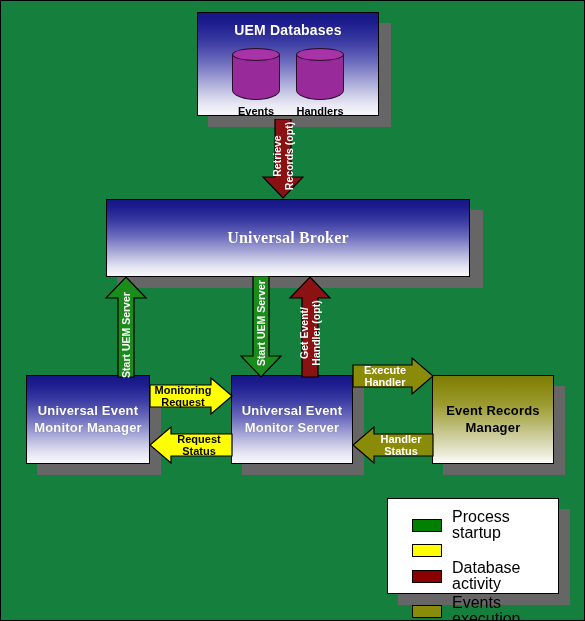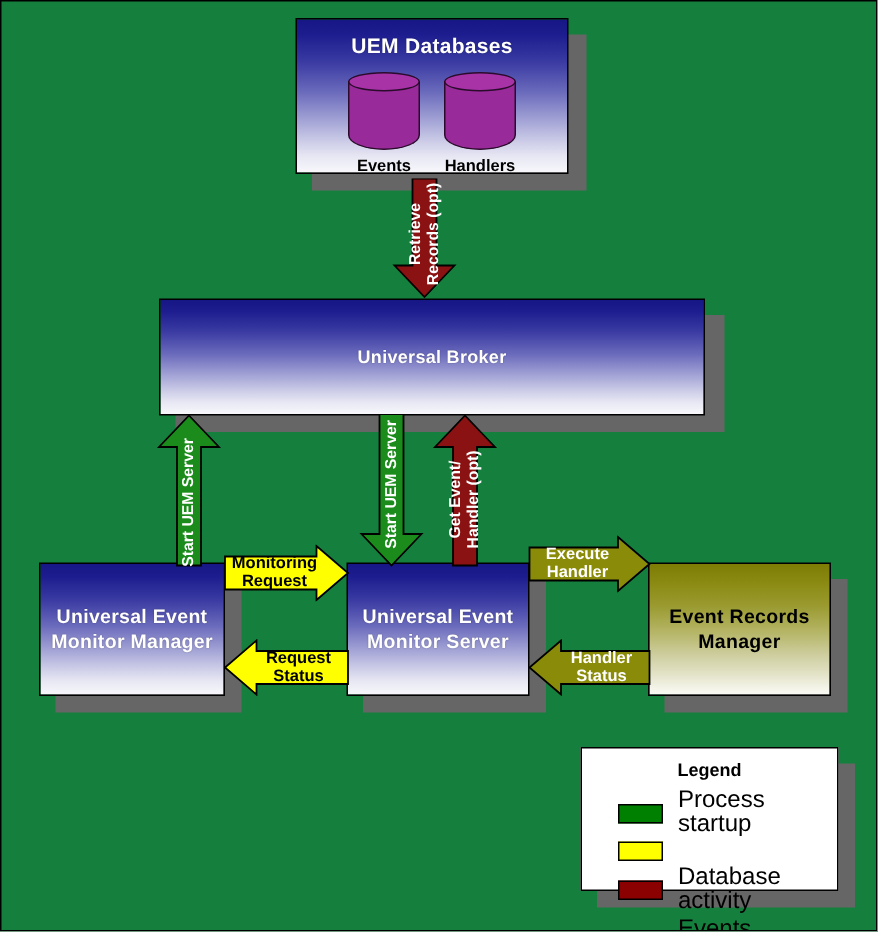--- a/index.html
+++ b/index.html
@@ -185,21 +185,21 @@
       <polygon points="14,0 30,0 30,58 42,58 22,79 2,58 14,58" fill="#8b1212" stroke="#000000" stroke-width="1.2"></polygon>
     </svg>
     <div class="vlabel lbl-white" style="top:46%;">
       <span>Retrieve</span><br>
       <span>Records (opt)</span>
     </div>
   </div>
 
   <div class="shadow" style="left:116px; top:209px; width:366px; height:78px;"></div>
   <div class="box box-blue" style="left:105px; top:198px; width:364px; height:78px;">
-    <div class="box-title title-white" style="font-size:12px;">Universal Broker</div>
+    <div class="box-title title-white" style="font-size:16px;font-family:Liberation Serif, serif;">Universal Broker</div>
   </div>
 
   <div class="varrow" style="left:103px; top:275px; width:44px; height:102px;">
     <svg width="44" height="102" viewBox="0 0 44 102">
       <polygon points="22,1 42,22 30,22 30,101 14,101 14,22 2,22" fill="#1b8b1b" stroke="#000000" stroke-width="1.2"></polygon>
     </svg>
     <div class="vlabel lbl-white" style="top:58%;">
       <span>Start UEM Server</span>
     </div>
   </div>
@@ -224,21 +224,21 @@
   </div>
 
   <div class="shadow" style="left:36px; top:385px; width:124px; height:89px;"></div>
   <div class="box box-blue" style="left:25px; top:374px; width:124px; height:89px;">
     <div class="box-title title-white" style="font-size:13px;">
       <span>Universal Event</span><br>
       <span>Monitor Manager</span>
     </div>
   </div>
 
-  <div class="harrow" style="left:148px; top:362px; width:84px; height:38px;">
+  <div class="harrow" style="left:148px; top:376px; width:84px; height:38px;">
     <svg width="84" height="38" viewBox="0 0 84 38">
       <polygon points="1,8 62,8 62,1 83,19 62,37 62,30 1,30" fill="#ffff00" stroke="#000000" stroke-width="1.2"></polygon>
     </svg>
     <div class="hlabel lbl-black" style="padding-right:16px;">
       <span>Monitoring</span><br>
       <span>Request</span>
     </div>
   </div>
 
   <div class="harrow" style="left:148px; top:425px; width:84px; height:38px;">
@@ -282,21 +282,20 @@
   <div class="shadow" style="left:442px; top:385px; width:122px; height:89px;"></div>
   <div class="box box-olive" style="left:431px; top:374px; width:122px; height:89px;">
     <div class="box-title title-black" style="font-size:13px;">
       <span>Event Records</span><br>
       <span>Manager</span>
     </div>
   </div>
 
   <div class="shadow" style="left:397px; top:508px; width:172px; height:96px;"></div>
   <div id="legend" style="left:386px; top:497px; width:172px; height:96px;">
-    <div class="legend-title">Legend</div>
 
     <div class="legend-row">
       <span class="legend-swatch" style="background:#008000;"></span>
       <span class="legend-label">Process startup</span>
     </div>
 
     <div class="legend-row">
       <span class="legend-swatch" style="background:#ffff00;"></span>
     </div>
 

